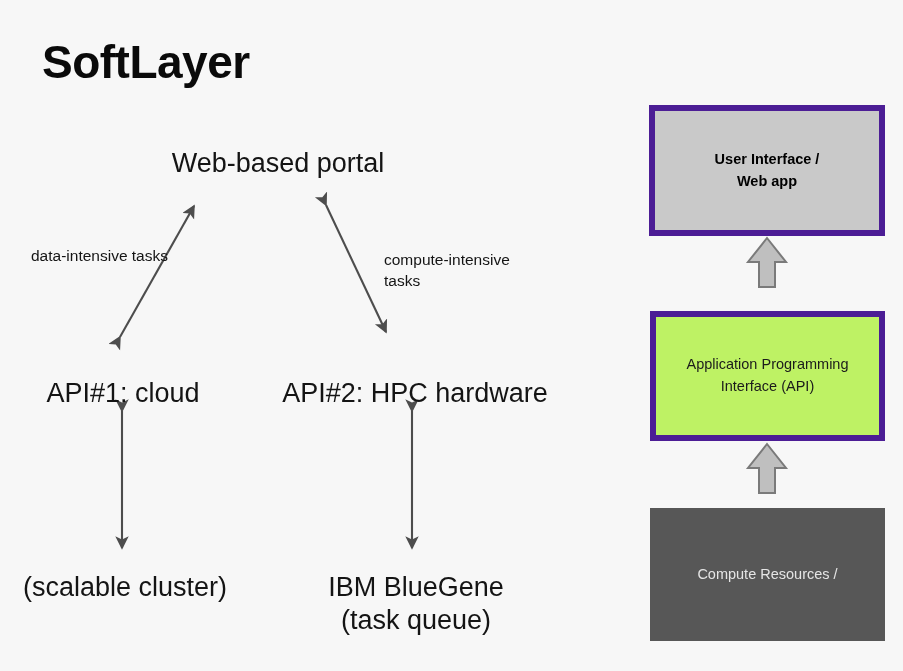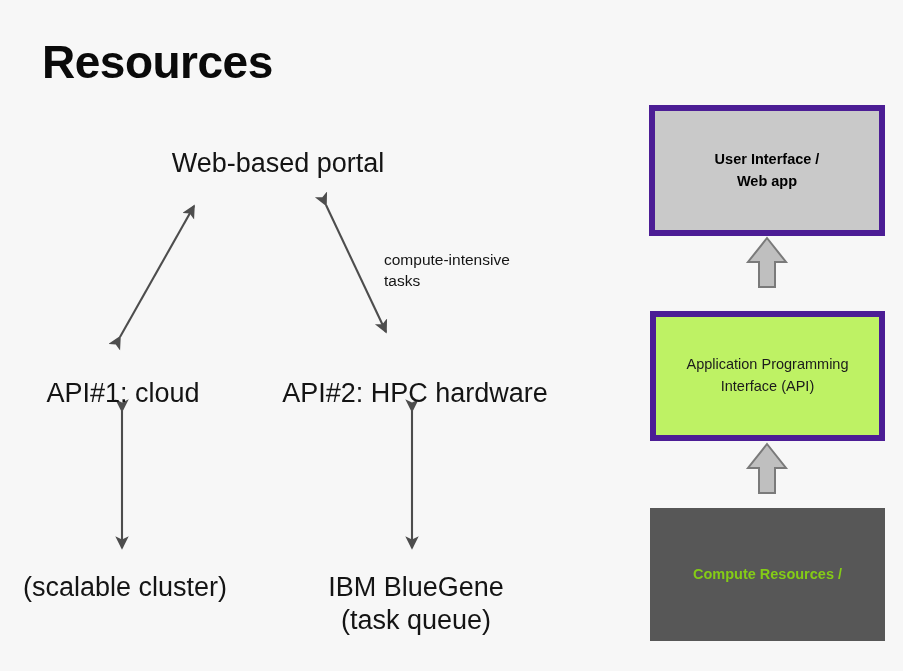--- a/index.html
+++ b/index.html
@@ -133,33 +133,33 @@
     font-weight: normal;
     line-height: 1.5;
   }
   .box-compute {
     left: 650px;
     top: 508px;
     width: 235px;
     height: 133px;
     background: #575757;
     border-color: #575757;
-    color: #84cc16;
+    color: #e5e5e5;
     font-size: 14.5px;
-    font-weight: bold;
+    font-weight: normal;
     line-height: 1.5;
   }
   .box-text .l2 { display: block; }
 </style>
 </head>
 <body>
 
 <div id="slide">
 
-  <div class="slide-title">Resources</div>
+  <div class="slide-title">SoftLayer</div>
 
   <svg class="arrows" viewBox="0 0 903 671" width="903" height="671" xmlns="http://www.w3.org/2000/svg">
     <defs>
       <marker id="ah" markerWidth="9" markerHeight="9" refX="5.6" refY="3.2" orient="auto" markerUnits="strokeWidth">
         <path d="M0,0 L6.4,3.2 L0,6.4 L1.5,3.2 Z" fill="#4d4d4d"></path>
       </marker>
     </defs>
 
     <line x1="120" y1="337" x2="194" y2="206" stroke="#4d4d4d" stroke-width="2.1" marker-start="url(#ah)" marker-end="url(#ah)"></line>
 
@@ -187,20 +187,23 @@
 
   <div class="node node-softlayer">
     <span class="l2">(scalable cluster)</span>
   </div>
 
   <div class="node node-bluegene">
     <span>IBM BlueGene</span>
     <span class="l2">(task queue)</span>
   </div>
 
+  <div class="edge-label edge-label-data">
+    <span>data-intensive tasks</span>
+  </div>
 
   <div class="edge-label edge-label-compute">
     <span>compute-intensive</span>
     <span class="l2">tasks</span>
   </div>
 
   <div class="stack-box box-ui">
     <div class="box-text">
       <span>User Interface /</span>
       <span class="l2">Web app</span>

